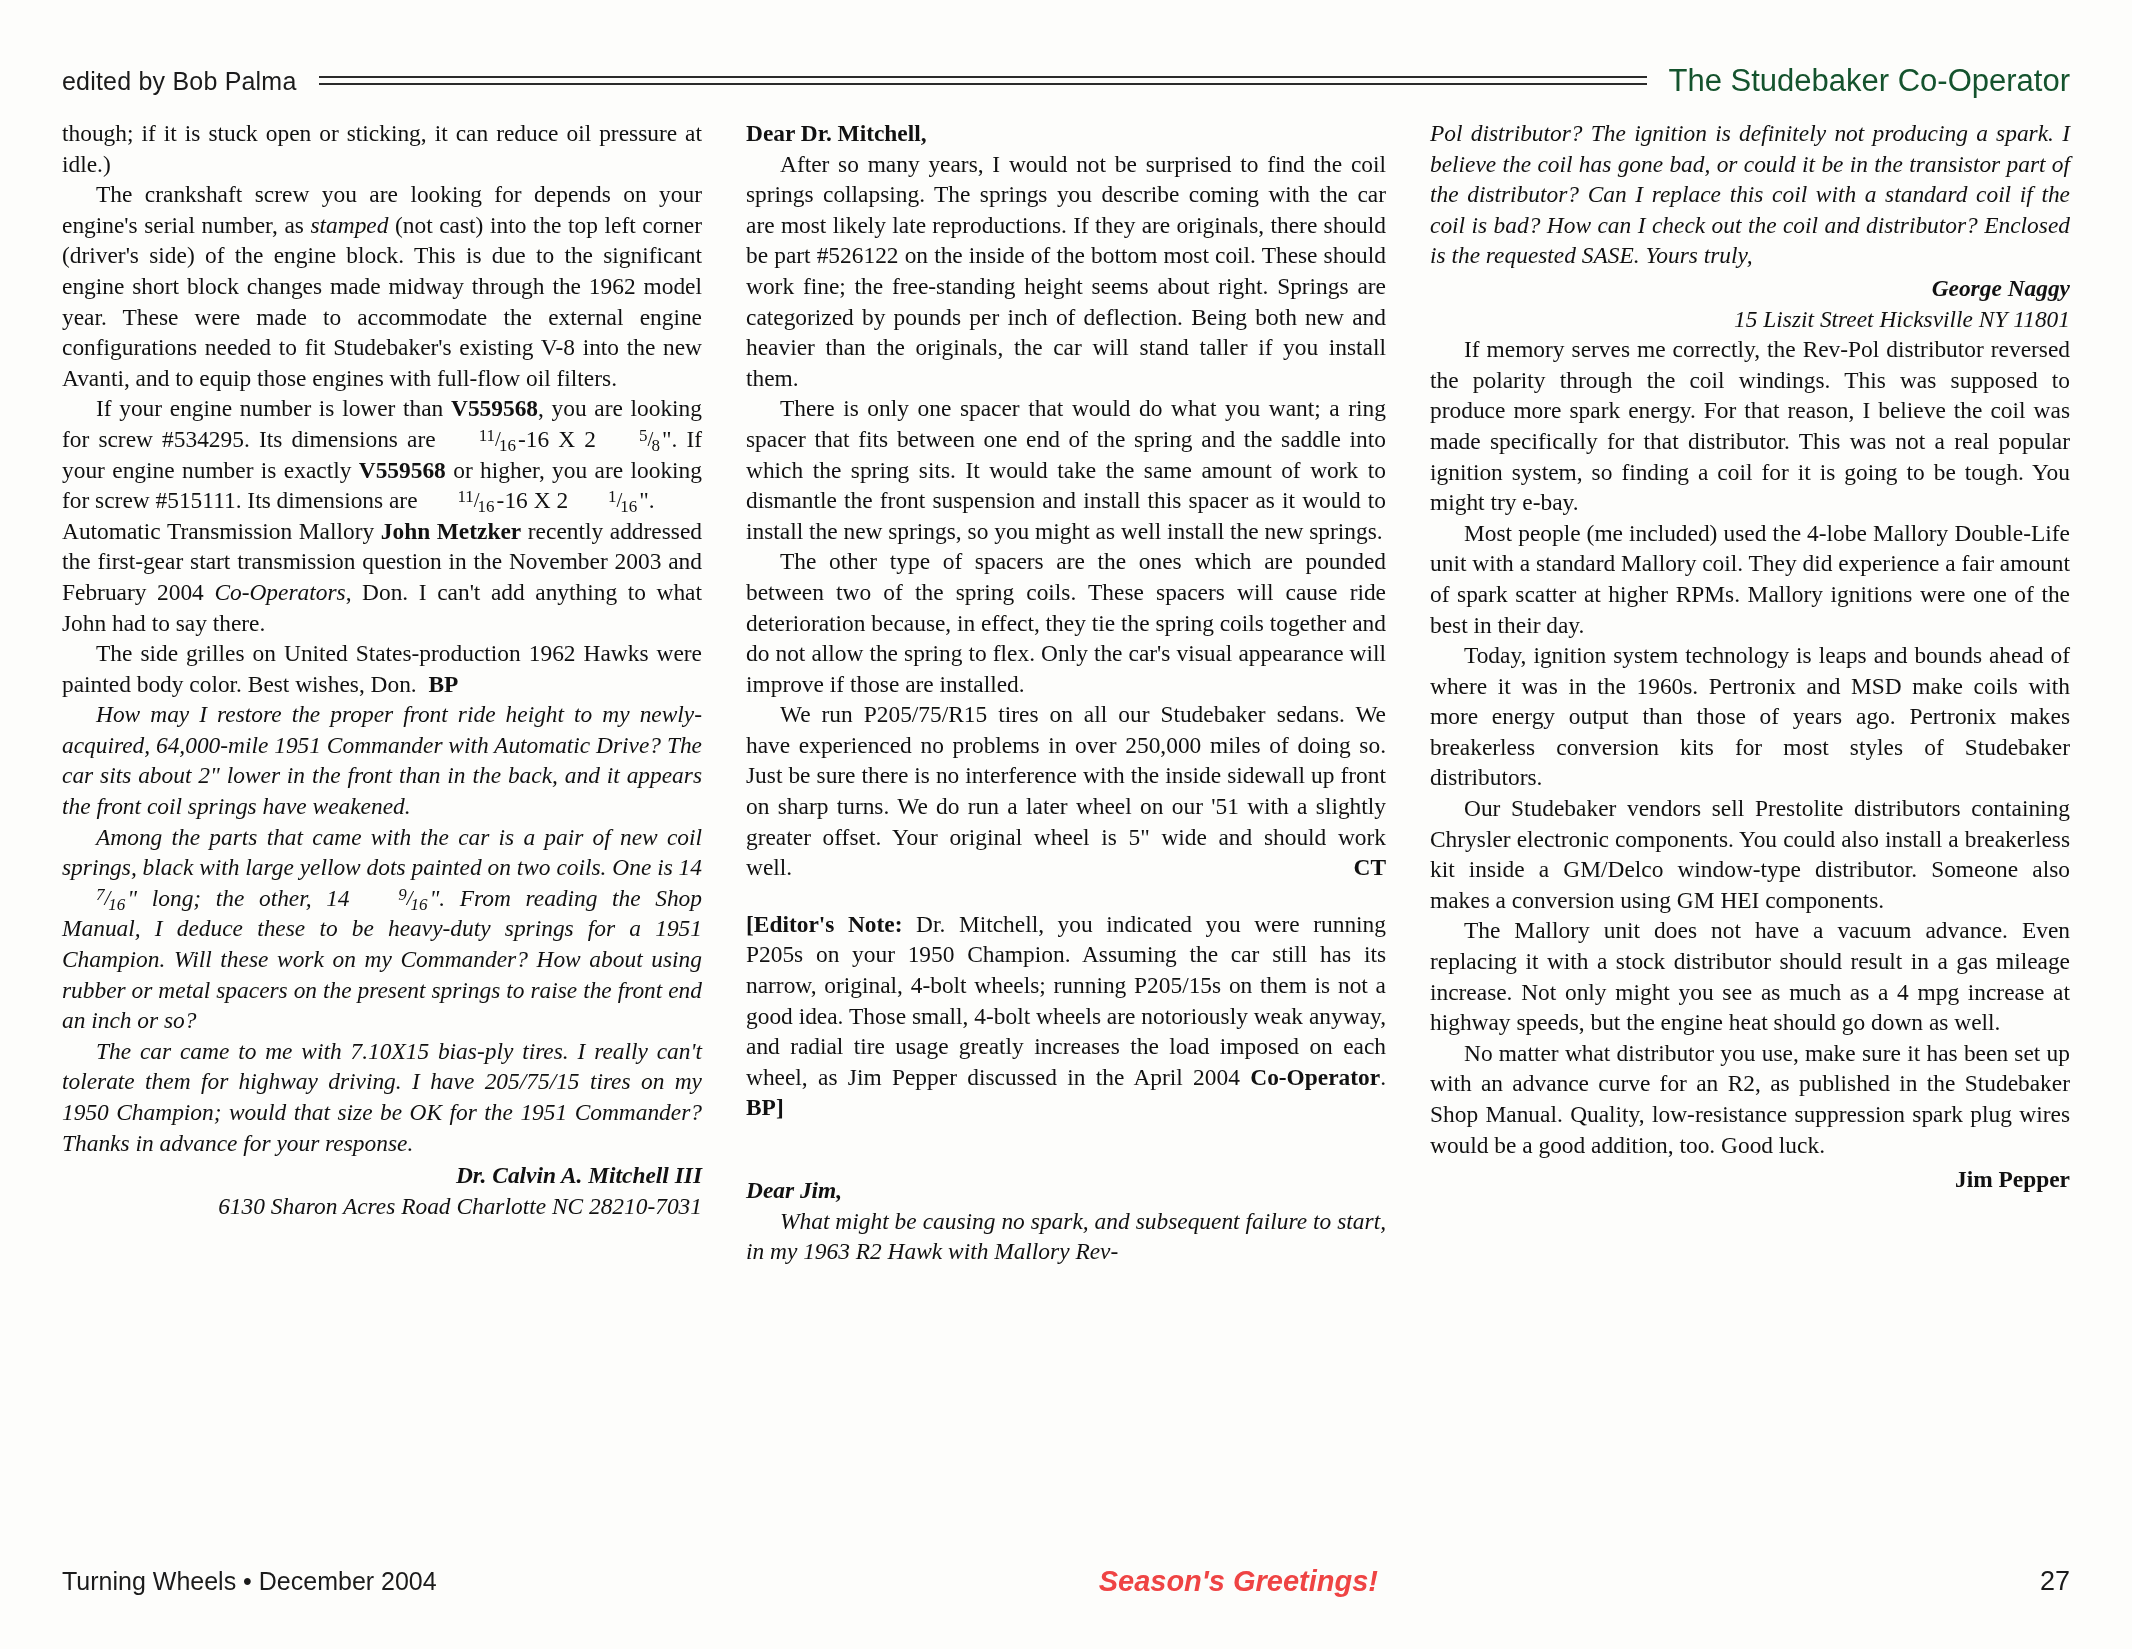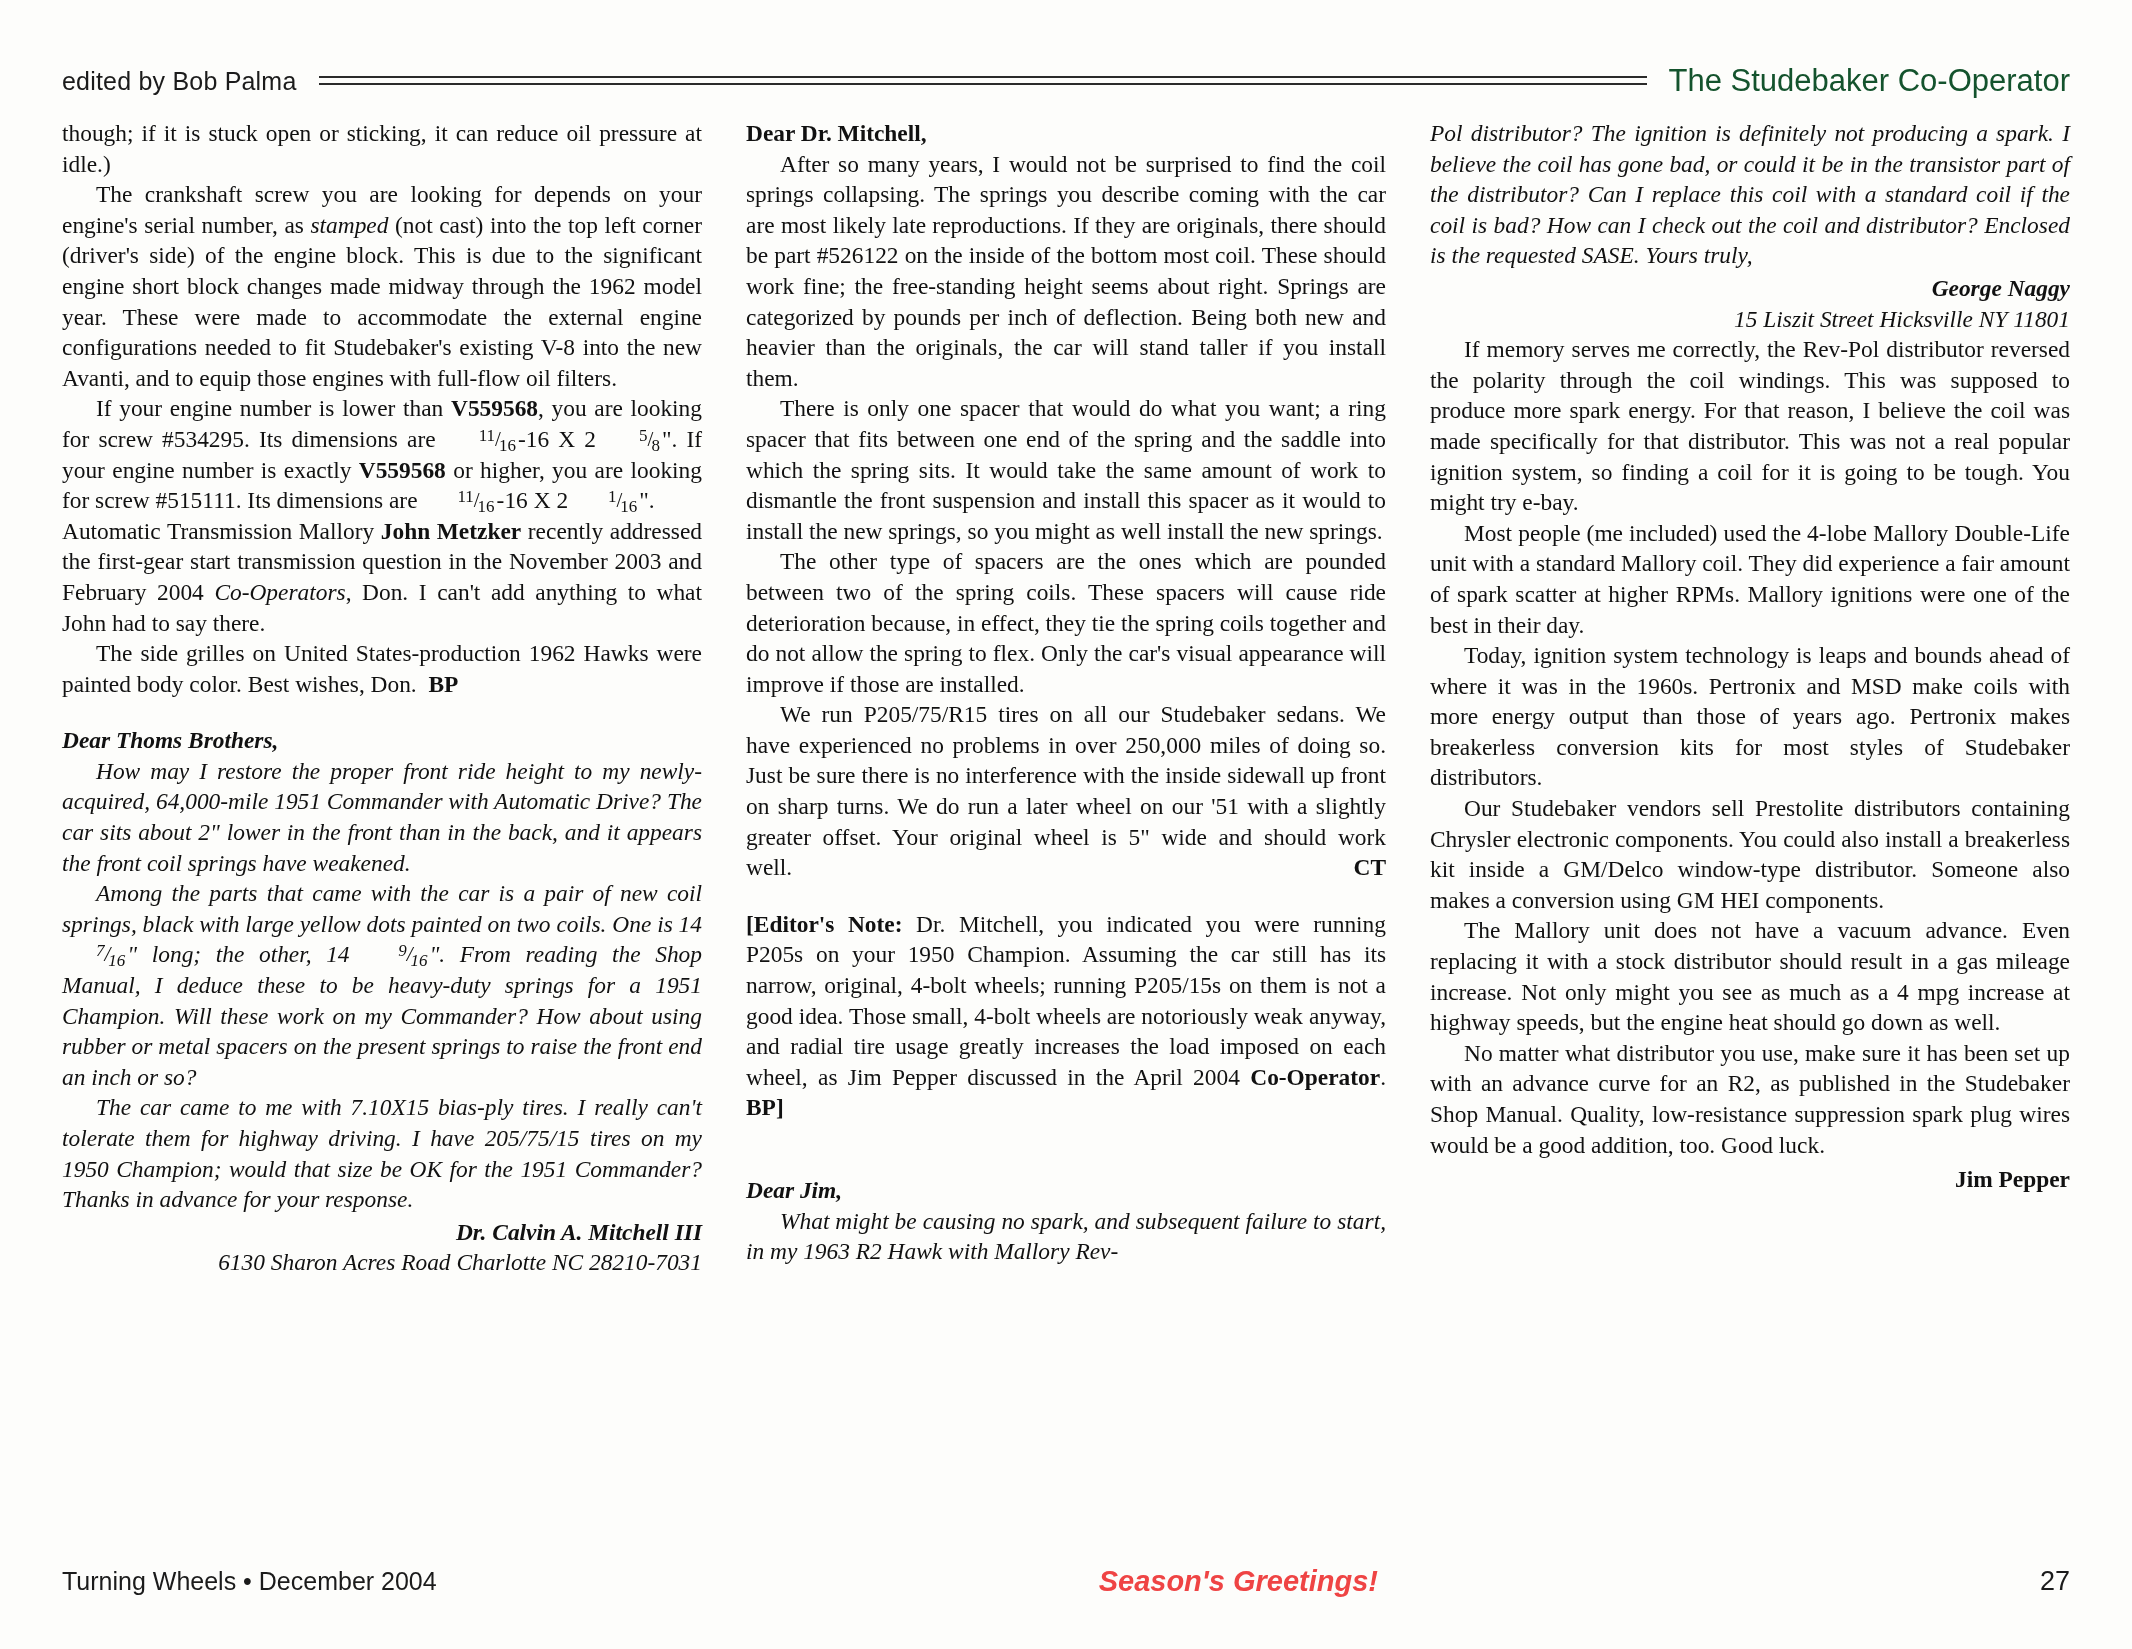--- a/index.html
+++ b/index.html
@@ -189,21 +189,20 @@
       <p class="noindent">though; if it is stuck open or sticking, it can reduce oil pressure at idle.)</p>
 
       <p><span>The crankshaft screw you are looking for depends on your engine's serial number, as </span><i>stamped</i><span> (not cast) into the top left corner (driver's side) of the engine block. This is due to the significant engine short block changes made midway through the 1962 model year. These were made to accommodate the external engine configurations needed to fit Studebaker's existing V-8 into the new Avanti, and to equip those engines with full-flow oil filters.</span></p>
 
       <p><span>If your engine number is lower than </span><b>V559568</b><span>, you are looking for screw #534295. Its dimensions are </span><span class="frac"><span class="num">11</span><span class="slash">/</span><span class="den">16</span></span><span>-16 X 2 </span><span class="frac"><span class="num">5</span><span class="slash">/</span><span class="den">8</span></span><span>". If your engine number is exactly </span><b>V559568</b><span> or higher, you are looking for screw #515111. Its dimensions are </span><span class="frac"><span class="num">11</span><span class="slash">/</span><span class="den">16</span></span><span>-16 X 2 </span><span class="frac"><span class="num">1</span><span class="slash">/</span><span class="den">16</span></span><span>".</span></p>
 
       <p class="noindent"><span>Automatic Transmission Mallory </span><b>John Metzker</b><span> recently addressed the first-gear start transmission question in the November 2003 and February 2004 </span><i>Co-Operators</i><span>, Don. I can't add anything to what John had to say there.</span></p>
 
       <p><span>The side grilles on United States-production 1962 Hawks were painted body color. Best wishes, Don.</span>&nbsp;&nbsp;<b>BP</b></p>
 
-      <p class="salutation-ital">Dear Thoms Brothers,</p>
 
       <p class="ital">How may I restore the proper front ride height to my newly-acquired, 64,000-mile 1951 Commander with Automatic Drive? The car sits about 2" lower in the front than in the back, and it appears the front coil springs have weakened.</p>
 
       <p class="ital"><span>Among the parts that came with the car is a pair of new coil springs, black with large yellow dots painted on two coils. One is 14 </span><span class="frac"><span class="num">7</span><span class="slash">/</span><span class="den">16</span></span><span>" long; the other, 14 </span><span class="frac"><span class="num">9</span><span class="slash">/</span><span class="den">16</span></span><span>". From reading the Shop Manual, I deduce these to be heavy-duty springs for a 1951 Champion. Will these work on my Commander? How about using rubber or metal spacers on the present springs to raise the front end an inch or so?</span></p>
 
       <p class="ital">The car came to me with 7.10X15 bias-ply tires. I really can't tolerate them for highway driving. I have 205/75/15 tires on my 1950 Champion; would that size be OK for the 1951 Commander? Thanks in advance for your response.</p>
 
       <p class="sig">Dr. Calvin A. Mitchell III</p>
       <p class="sig-addr">6130 Sharon Acres Road Charlotte NC 28210-7031</p>
     </div>

